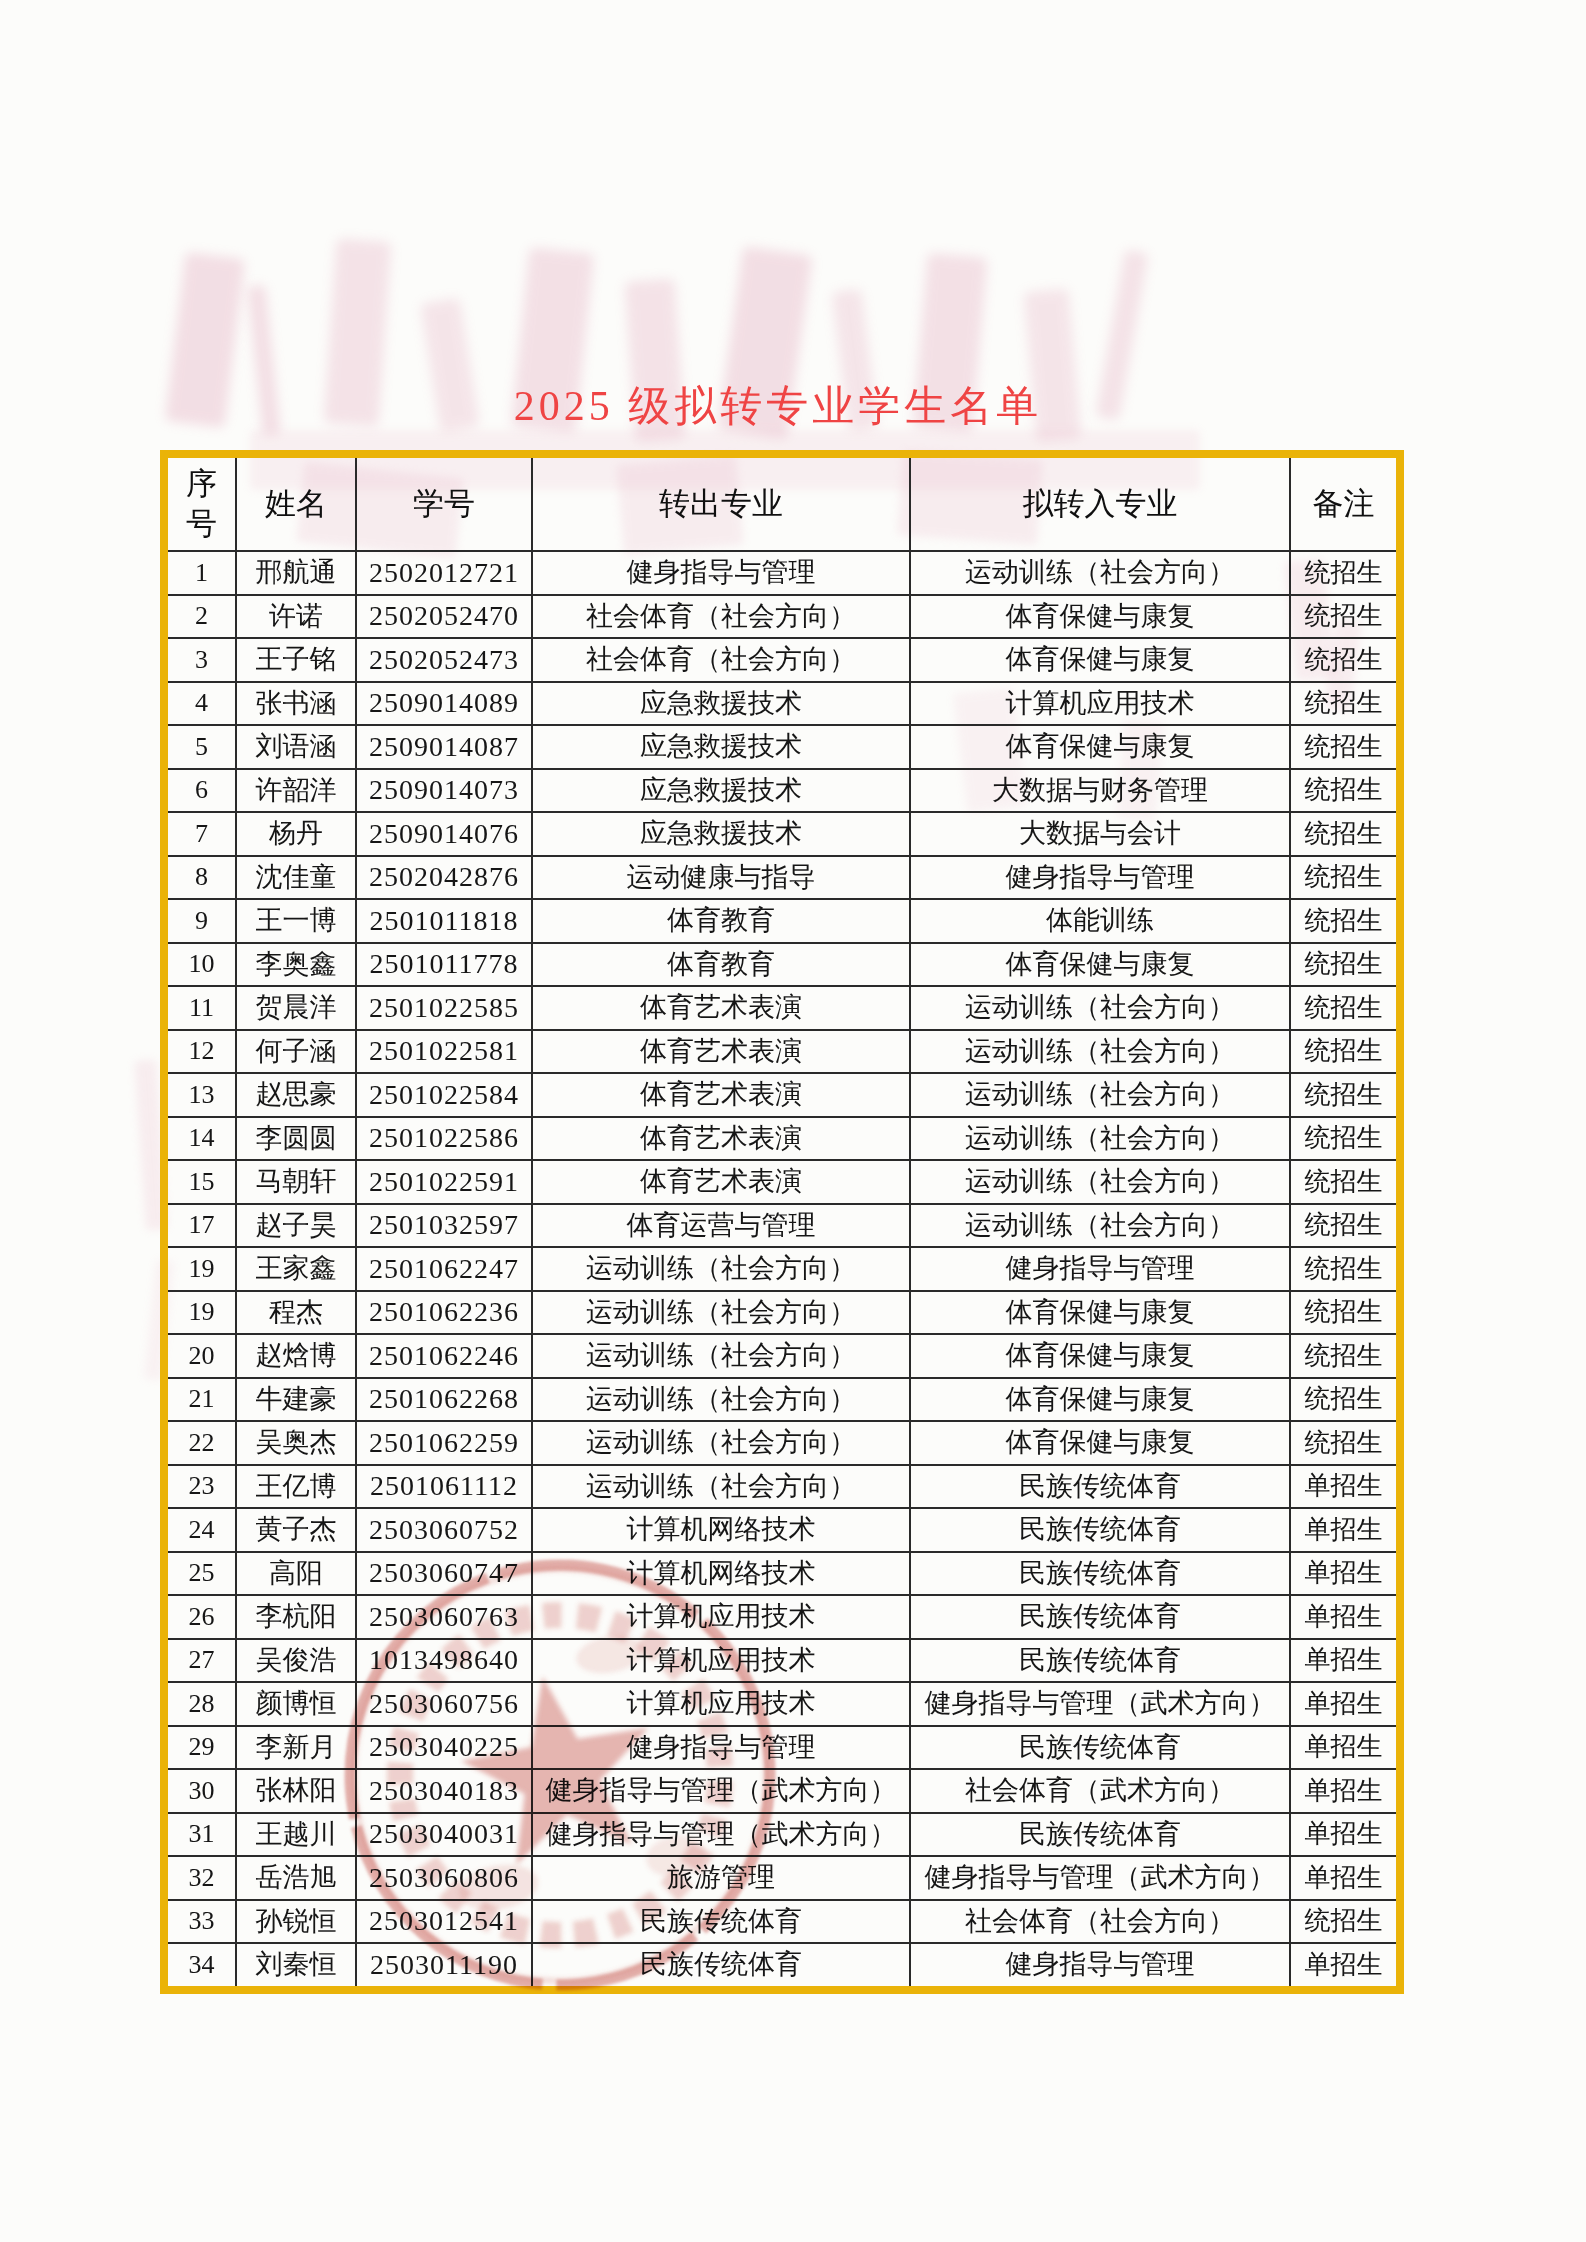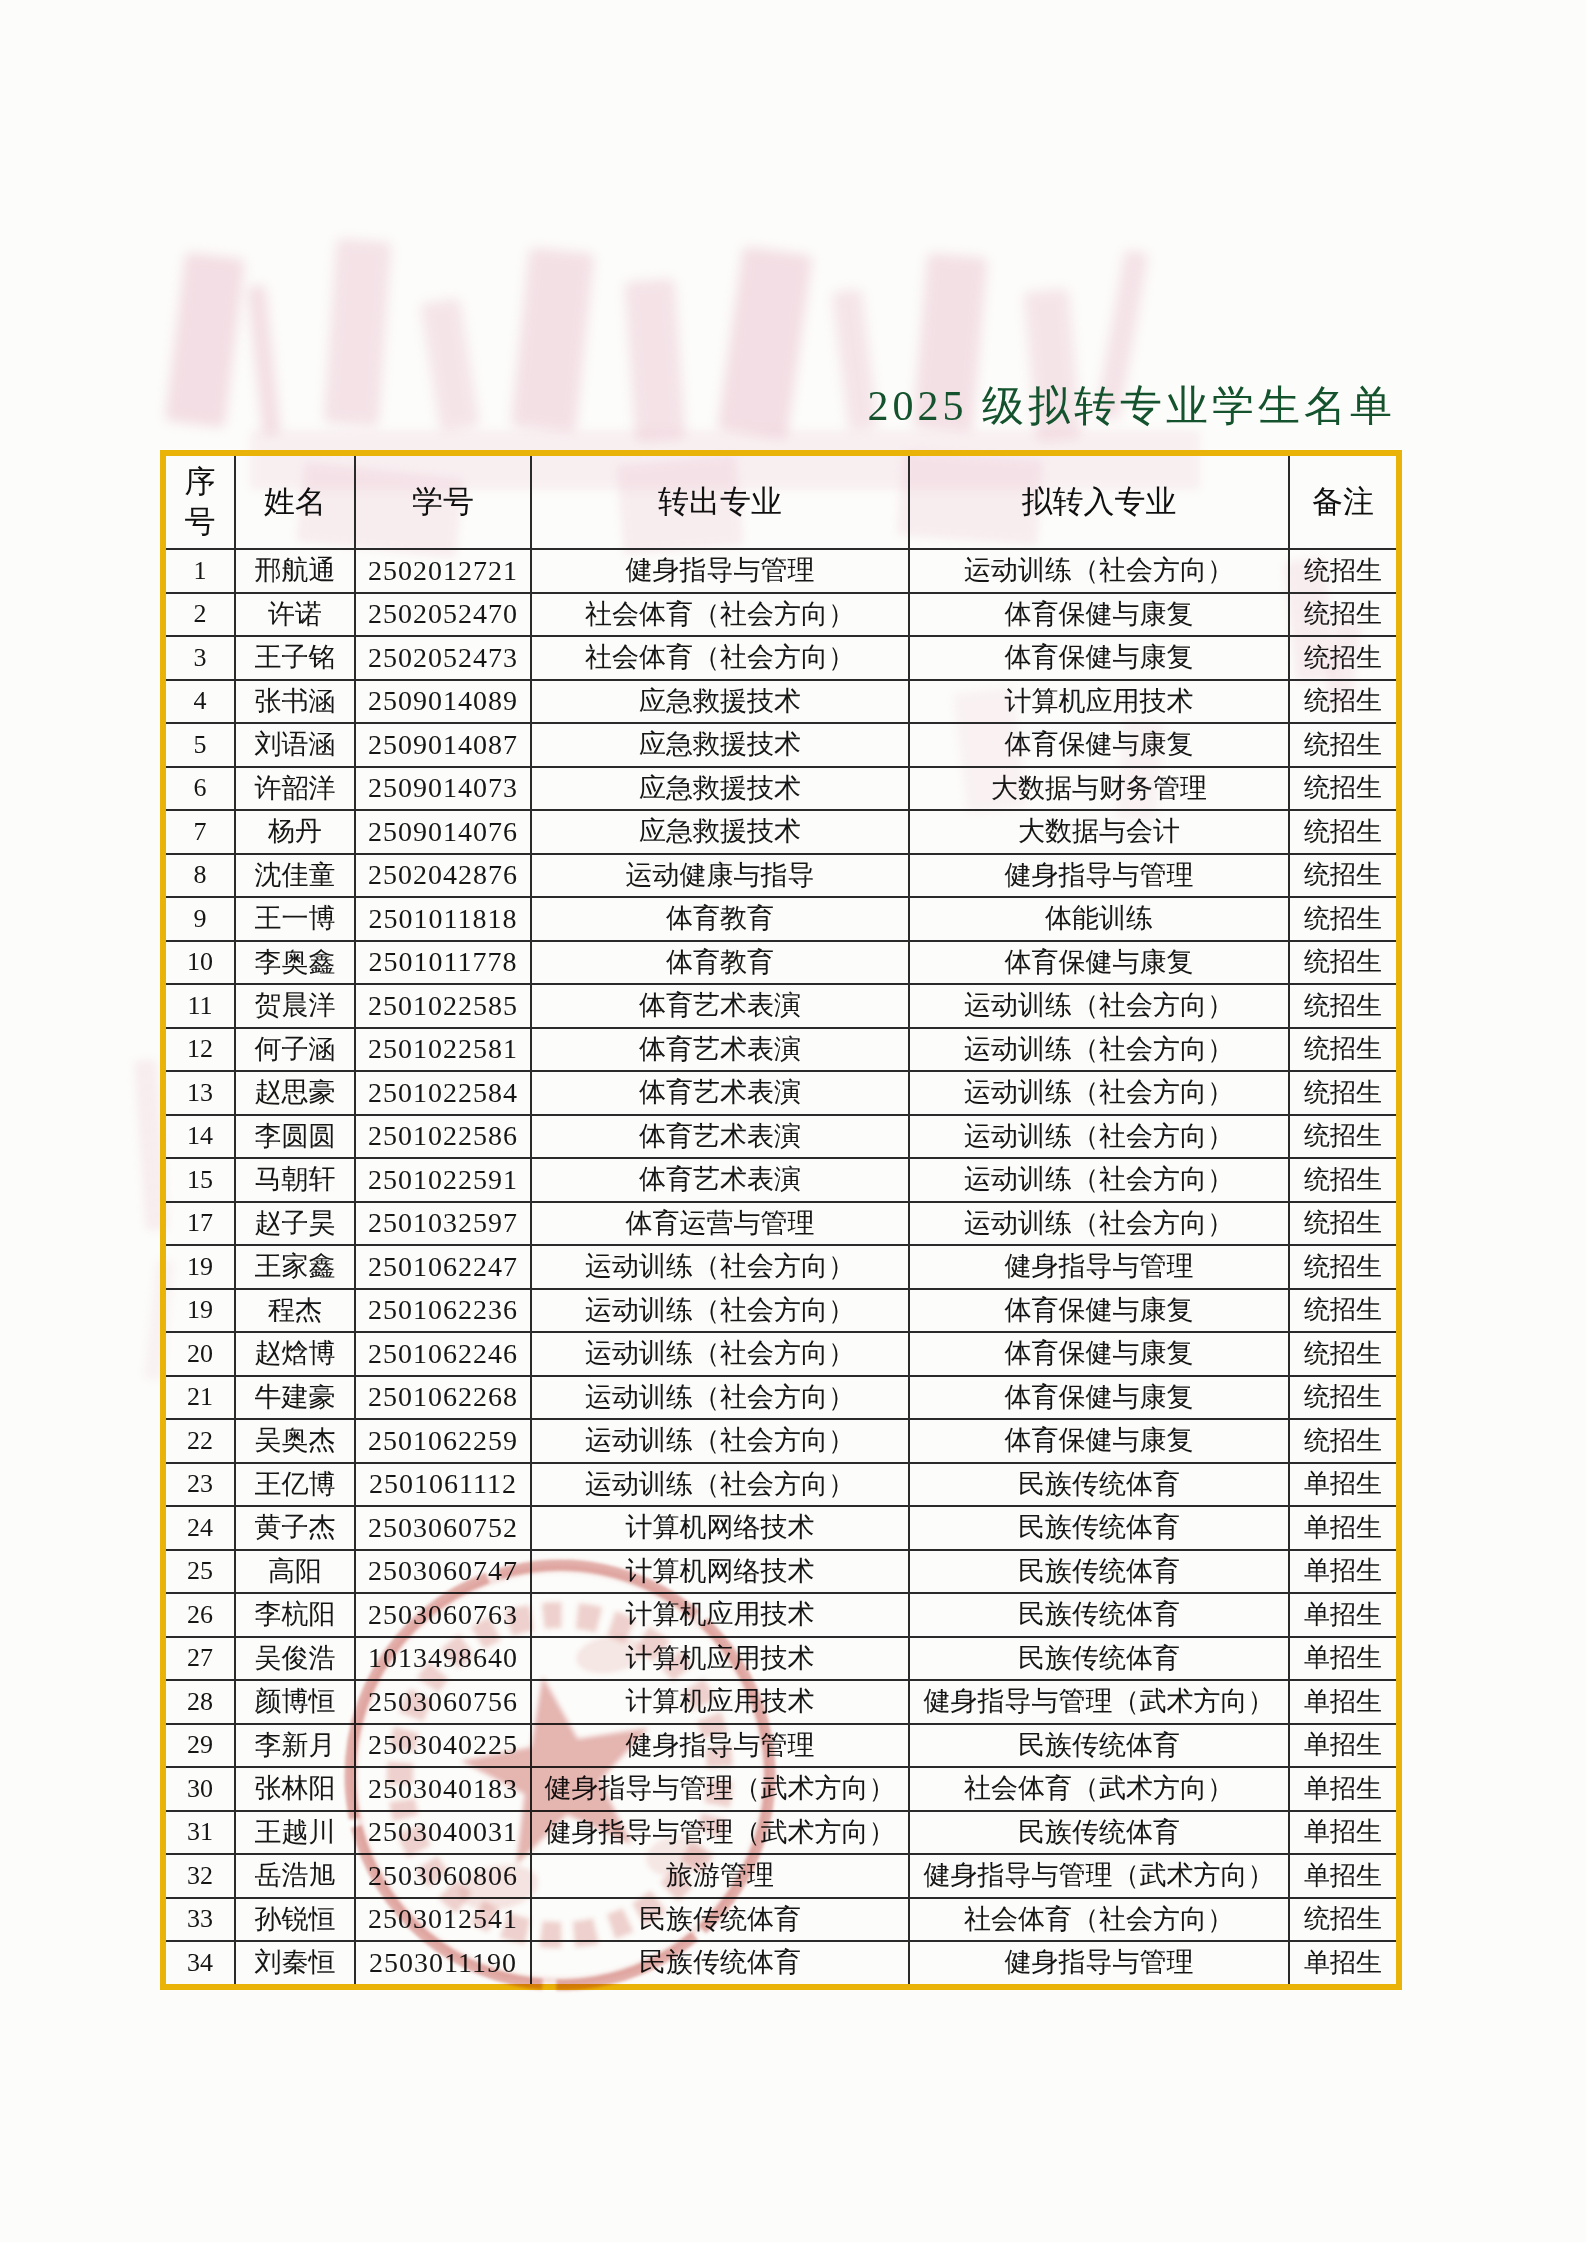--- a/index.html
+++ b/index.html
@@ -14,38 +14,38 @@
   
   .wm{position:absolute;pointer-events:none;}
   .wm b{position:absolute;display:block;background:#d98aa6;border-radius:6px;
         filter:blur(6px);opacity:.26;}
   .wm i{position:absolute;display:block;background:#e4a8bd;border-radius:4px;
         filter:blur(4px);opacity:.18;}
 
   
   .doc-title{
     position:absolute;left:160px;top:378px;width:1236px;
-    text-align:right;font-size:42px;font-weight:400;letter-spacing:4px;
-    color:#14532d;
+    text-align:center;font-size:42px;font-weight:400;letter-spacing:4px;
+    color:#ef4444;
   }
 
   
   table.roster{
     position:absolute;left:160px;top:450px;width:1236px;
     border-collapse:collapse;table-layout:fixed;
     background:transparent;
   }
   table.roster td,table.roster th{
     border:2px solid #2a2a2a;
     padding:0 4px;
     overflow:hidden;white-space:nowrap;
     text-align:center;vertical-align:middle;
     font-weight:400;
   }
-  table.roster{border:6px solid #eab308;}
+  table.roster{border:8px solid #eab308;}
   thead th{height:92px;font-size:31px;font-weight:700;color:#101010;}
   thead th .wrapcell{display:inline-block;width:1.15em;line-height:1.3;
     white-space:normal;word-break:break-all;}
   tbody td{height:41.5px;font-size:27px;line-height:1;}
   td.c0{font-size:26px;font-family:"Liberation Serif","DejaVu Serif",serif;}
   td.c2{font-size:28px;letter-spacing:1px;border-radius:7px;}
   td.c3,td.c4{font-size:27px;}
   td.c5{font-size:26px;}
 
   

